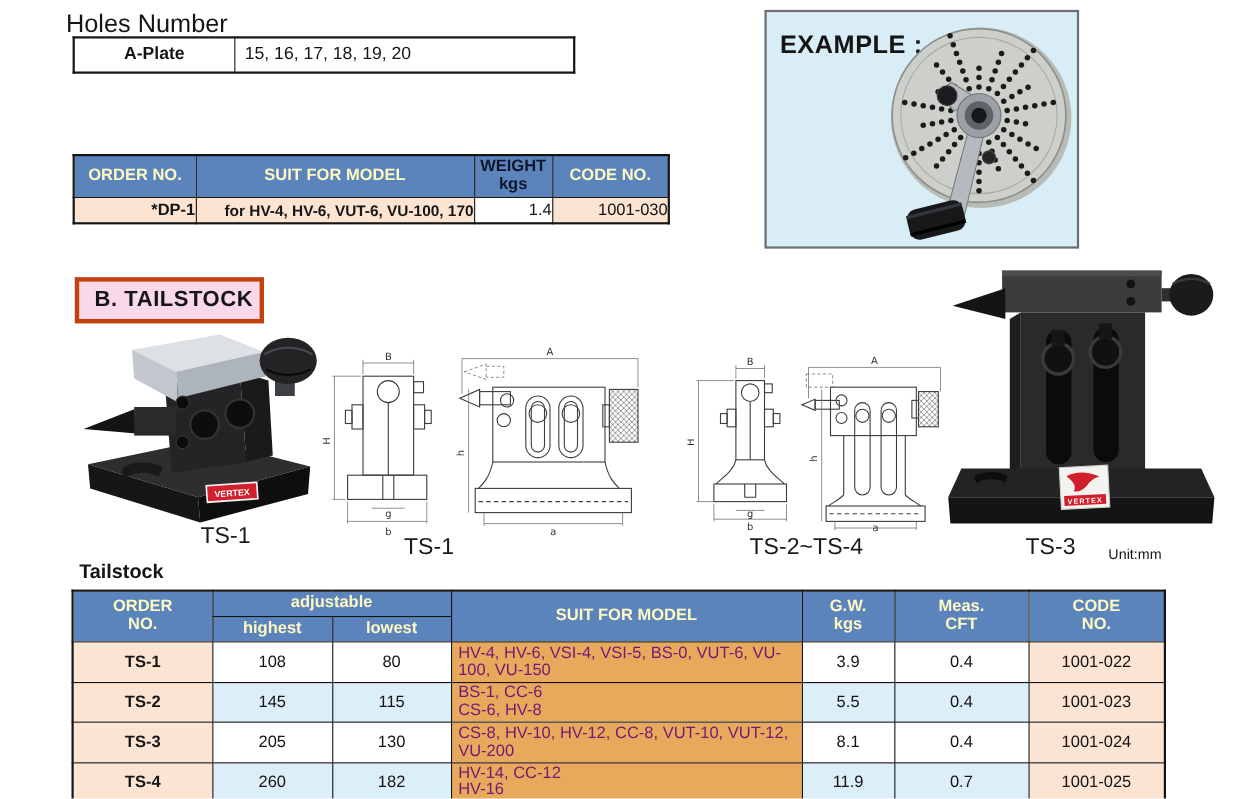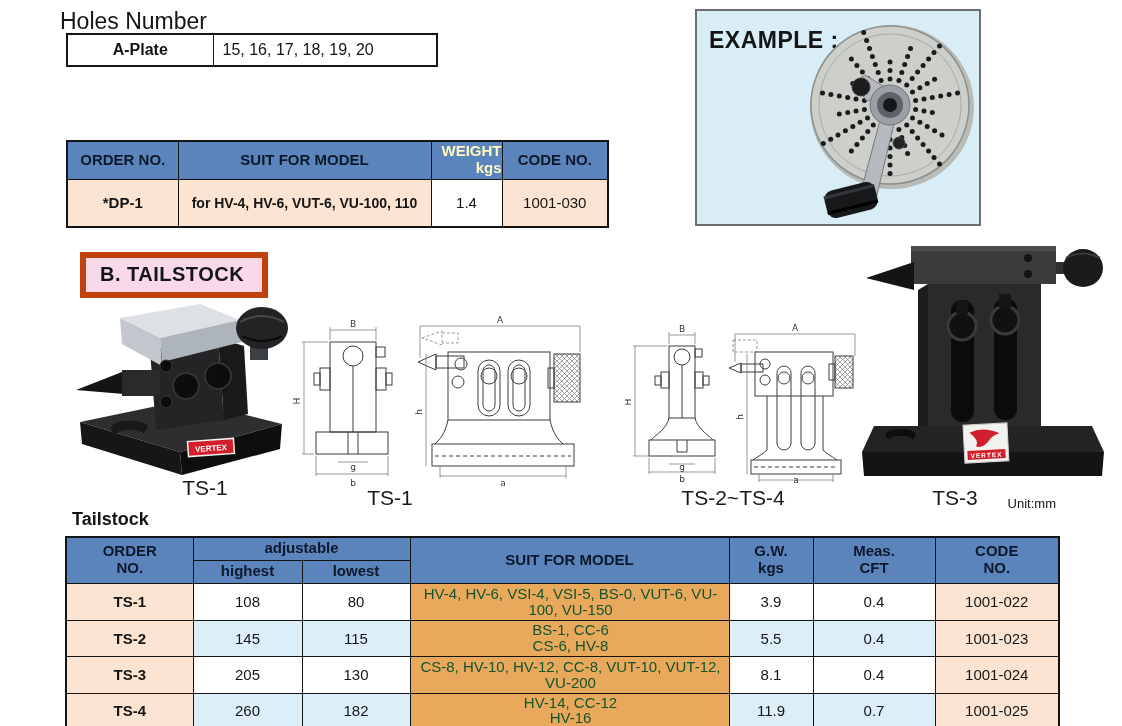--- a/index.html
+++ b/index.html
@@ -8,54 +8,54 @@
     position:relative; background:#ffffff; overflow:hidden;
     font-family:"Liberation Sans", sans-serif; color:#151515;
   }
   .abs { position:absolute; }
 
   
   table { border-collapse:collapse; table-layout:fixed; }
   .tbl { border:2px solid #141414; }
   .tbl th, .tbl td { border:1px solid #141414; overflow:hidden; vertical-align:middle; }
   .hd {
-    background:var(--header_blue,#5b84bc); color:#0f172a;
+    background:var(--header_blue,#5b84bc); color:#fef9c3;
     font-weight:bold; font-size:15px; text-align:center; line-height:1.12;
   }
-  .hd.white-text { color:#fef9c3;text-align:right; }
+  .hd.white-text { color:#0f172a; }
   .pre { white-space:pre-line; }
   .peach  { background:var(--peach,#fce4d2); }
   .orange { background:var(--orange,#e9a95d); }
   .rowblue{ background:var(--row_blue,#dceef8); }
   .bold   { font-weight:bold; }
 
   
   #holes-title { left:60px; top:8px; font-size:23px; font-weight:normal; }
-  #holes-table { left:66px; top:33px; width:372px;padding-left:32px; }
+  #holes-table { left:66px; top:33px; width:457px;padding-left:32px; }
   #holes-table th { width:146px; font-size:16px; font-weight:bold; text-align:center; height:32px; }
   #holes-table td { font-size:16px; padding-left:9px; }
 
   
   #dp-table { left:66px; top:140px; width:541px; }
   #dp-table .hd { height:38px; }
-  #dp-table td { height:48px; font-size:15px; text-align:center; }
+  #dp-table td { height:24px; font-size:15px; text-align:right; }
   #dp-table td.suit { font-size:14px; }
 
   
   #example-box {
     left:695px; top:9px; width:286px; height:217px;
     background:var(--panel_blue,#d8edf6); border:2px solid #6b6f73;
   }
   #example-label { left:12px; top:16px; font-size:23px; font-weight:bold; letter-spacing:0.5px; }
   #example-art { left:98px; top:6px; }
 
   
   #section-label {
-    left:80px; top:252px; background:var(--pink,#f8d8e9);
-    border:6px solid #c2410c; padding:5px 18px 6px 14px;
+    left:68px; top:252px; background:var(--pink,#f8d8e9);
+    border:4px solid #c2410c; padding:5px 6px 6px 14px;
     font-size:20px; font-weight:bold; letter-spacing:0.5px;
   }
 
   
   .caption { font-size:21px; color:#1a1a1a; text-align:center; }
   #cap-1 { left:95px;  top:476px; width:220px; }
   #cap-2 { left:290px; top:486px; width:200px; }
   #cap-3 { left:633px; top:486px; width:200px; }
   #cap-4 { left:855px; top:486px; width:200px; }
   #ts1-photo   { left:68px;  top:292px; }
@@ -65,22 +65,22 @@
   svg text.dim { font-size:9px; fill:#333; font-family:"DejaVu Sans",sans-serif; }
   svg text.brand { font-family:"Liberation Sans",sans-serif; font-weight:bold; }
 
   
   #ts-title { left:72px; top:509px; font-size:18px; font-weight:bold;text-align:center; }
   #unit-label { left:980px; top:496px; width:76px; font-size:13px; text-align:right; }
   #ts-table { left:65px; top:536px; width:993px; }
   #ts-table .hd { height:23px; }
   #ts-table td { font-size:15px; text-align:center; }
   #ts-table td.suit {
-    text-align:center; padding:1px 4px 1px 6px; line-height:1.05;
-    font-size:15px; color:#14532d;
+    text-align:left; padding:1px 4px 1px 6px; line-height:1.05;
+    font-size:15px; color:#701a75;
   }
   #ts-table tr.r1 td.var { background:#ffffff; }
   #ts-table tr.r2 td.var { background:var(--row_blue,#dceef8);margin-left:26px; }
 </style>
 </head>
 <body>
 
 <svg width="0" height="0" style="position:absolute" aria-hidden="true">
   <defs>
     <pattern id="xh" width="5" height="5" patternUnits="userSpaceOnUse">
@@ -110,21 +110,21 @@
   <tbody>
       <tr>
     <th class="hd">ORDER NO.</th>
     <th class="hd">SUIT FOR MODEL</th>
     <th class="hd white-text pre">WEIGHT
 kgs</th>
     <th class="hd">CODE NO.</th>
   </tr>
   <tr>
     <td class="peach bold">*DP-1</td>
-    <td class="peach bold suit">for HV-4, HV-6, VUT-6, VU-100, 110</td>
+    <td class="peach bold suit">for HV-4, HV-6, VUT-6, VU-100, 170</td>
     <td>1.4</td>
     <td class="peach">1001-030</td>
   </tr>
 </tbody>
   </table>
 
 <div class="abs" id="example-box">
   <div class="abs" id="example-label">EXAMPLE :</div>
   <svg class="abs" id="example-art" width="188" height="206" viewBox="0 0 188 206">
     <circle cx="97" cy="90" r="82" fill="#b9bbb7"></circle>

